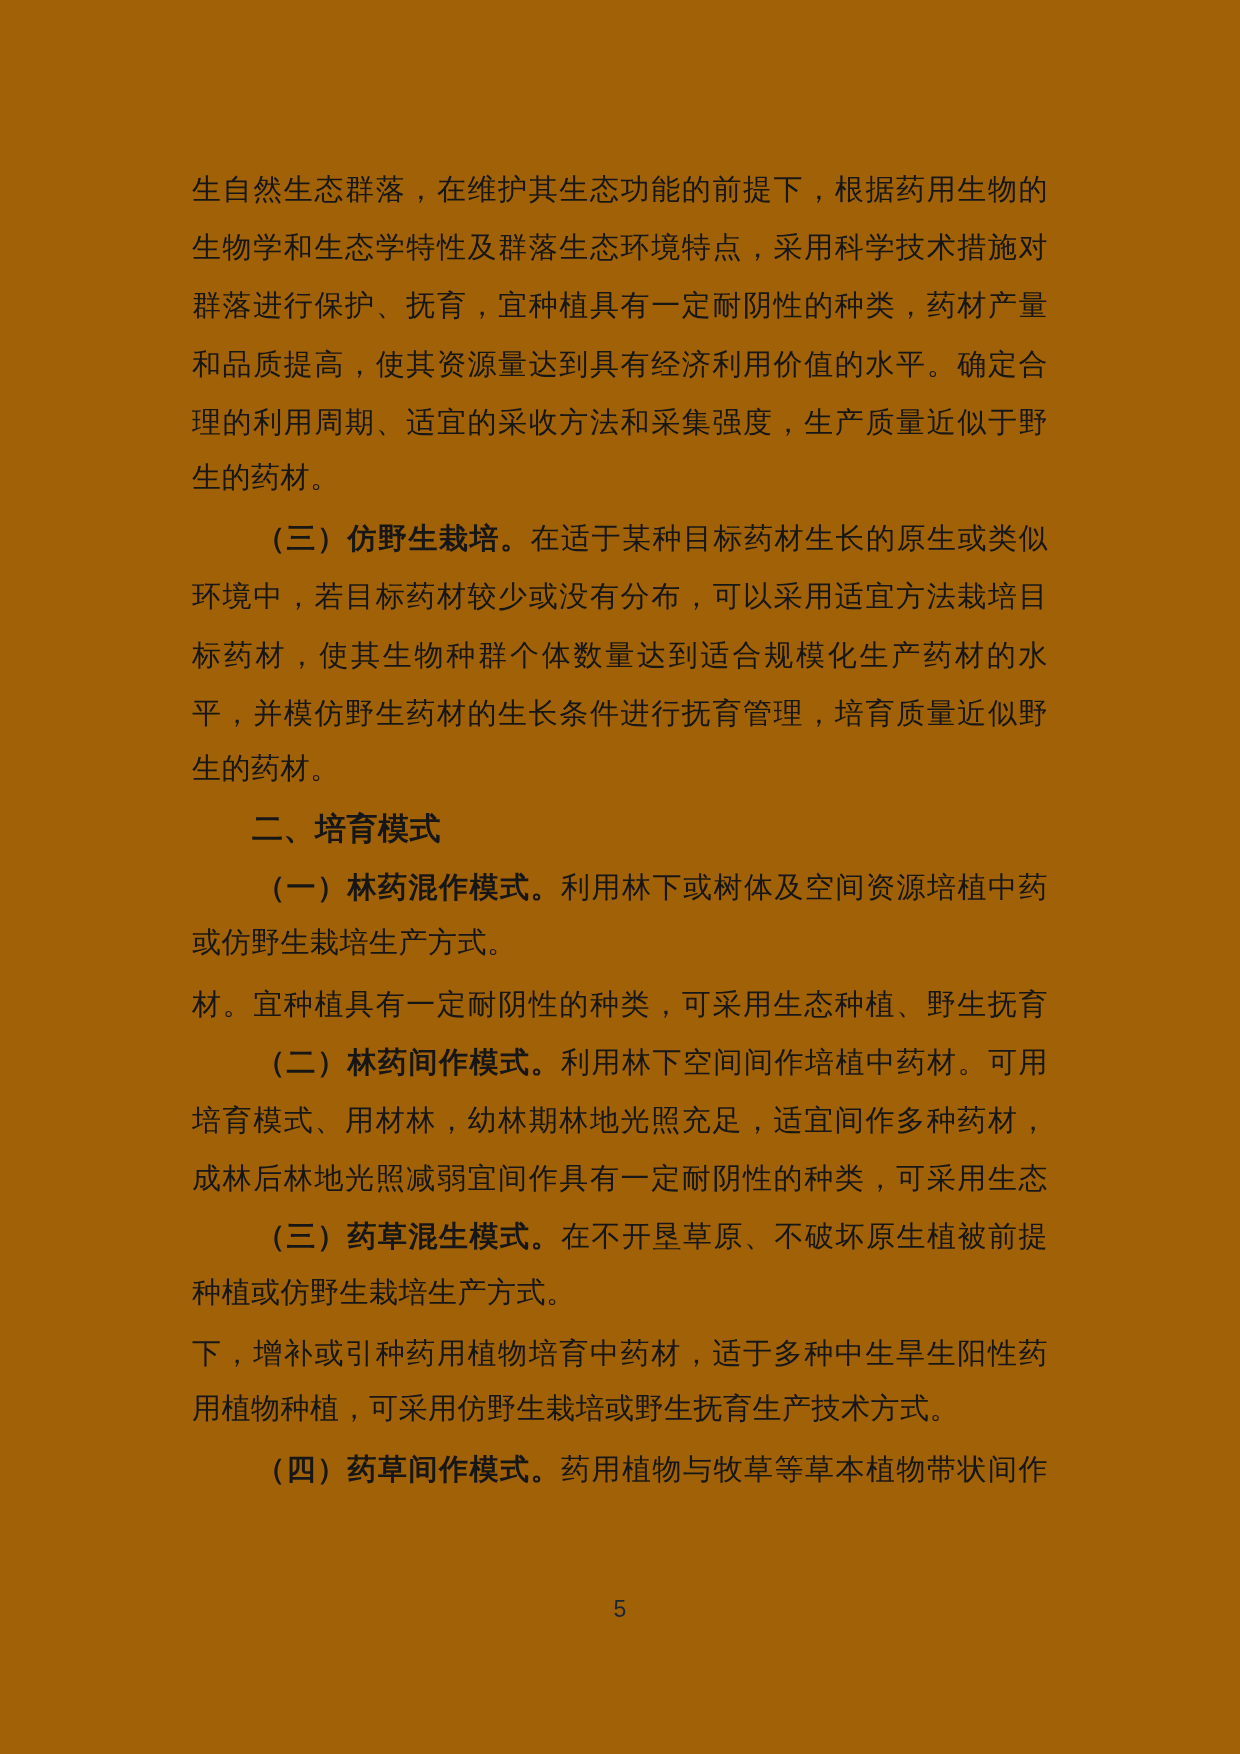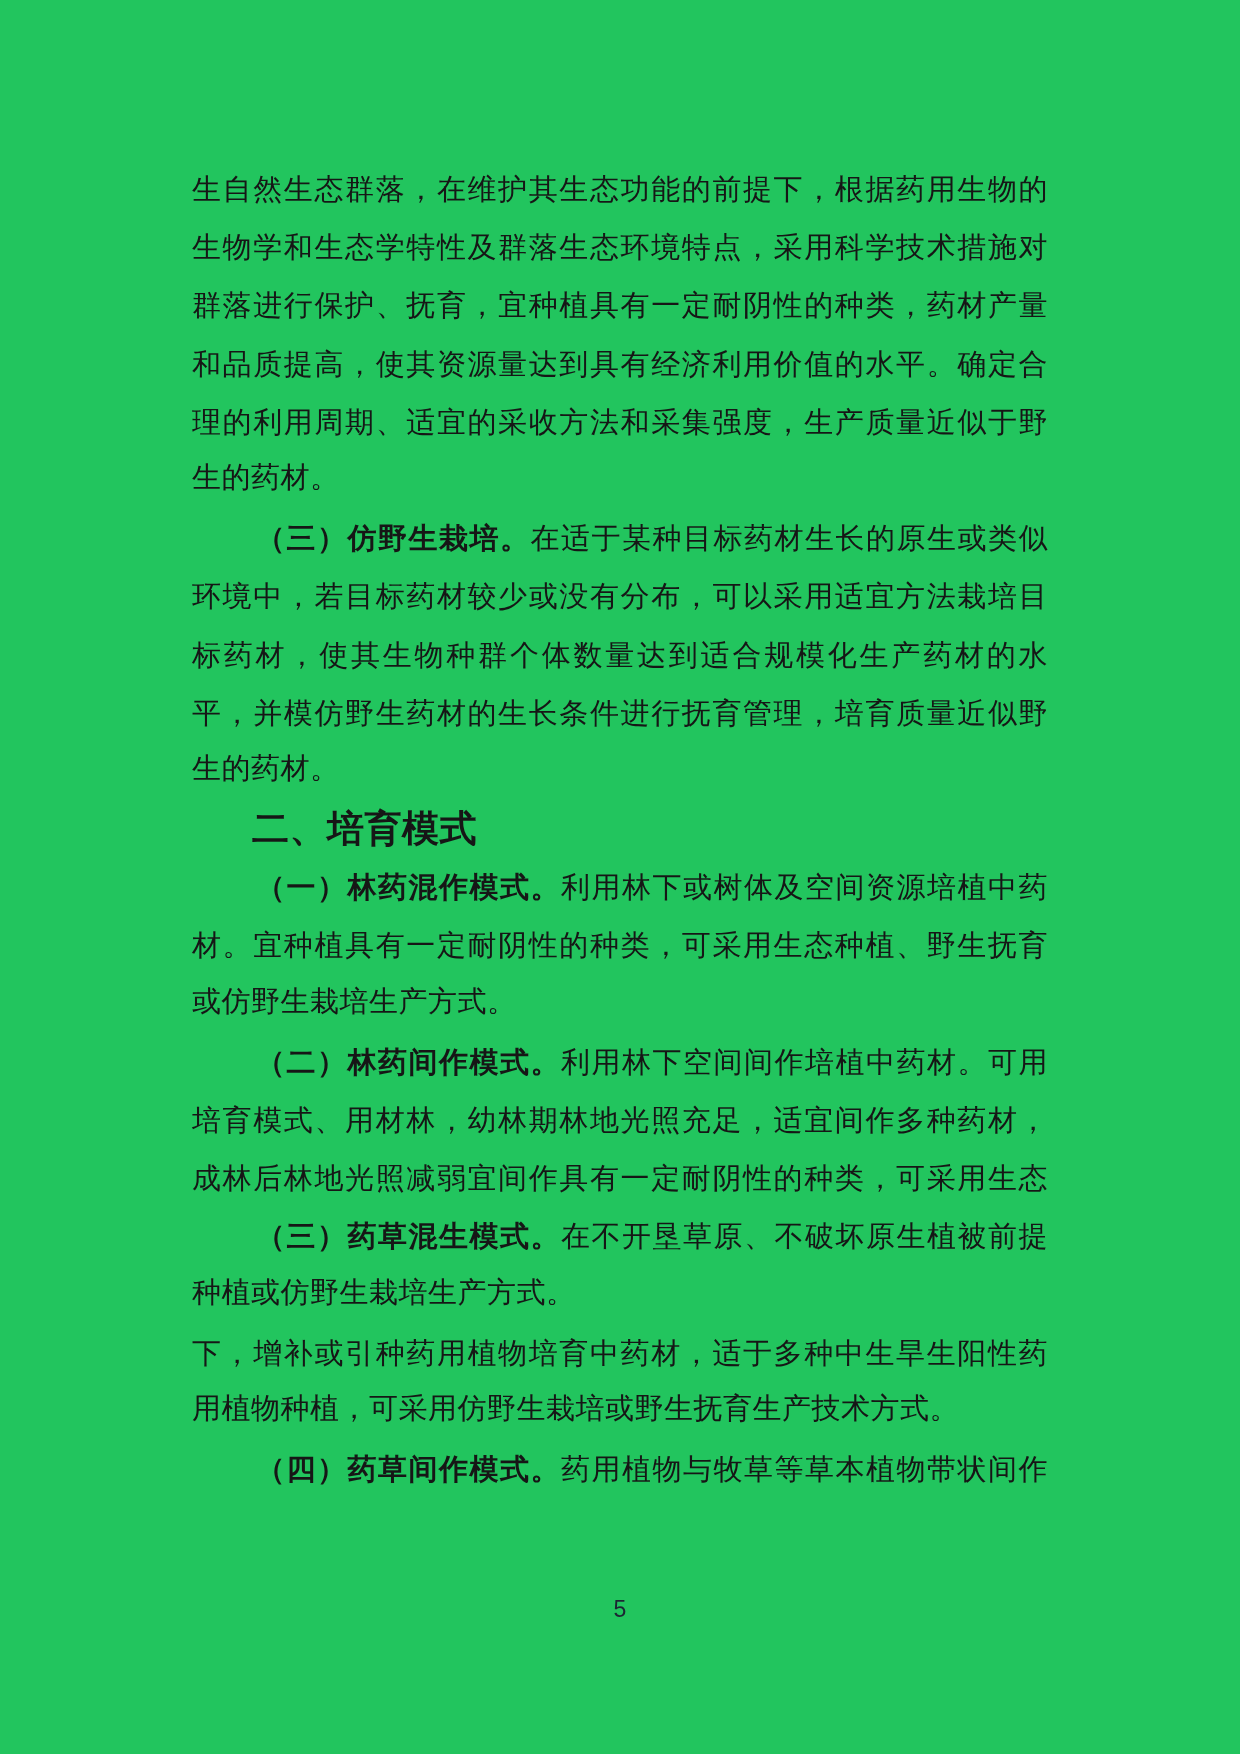--- a/index.html
+++ b/index.html
@@ -7,21 +7,21 @@
     width: 1240px; height: 1754px;
     background: #ffffff;
     font-family: "Liberation Serif", serif;
     color: #161616;
     position: relative;
     overflow: hidden;
   }
   .page {
     position: absolute; left: 0; top: 0;
     width: 1240px; height: 1754px;
-    background: #22c55e;
+    background: #a16207;
   }
   .doc {
     position: absolute;
     left: 192px; top: 160px;
     width: 856px;
   }
   .line {
     font-size: 29px;
     line-height: 58.2px;
     height: 58.2px;
@@ -38,21 +38,21 @@
   .end {
     white-space: normal;
     text-align-last: left;
     font-family: Liberation Mono, monospace;
   }
   .indent { padding-left: 64px; }
   .line b { font-weight: 700; margin-top: 44px; }
   .heading {
     font-family: "Liberation Sans", sans-serif;
     font-weight: 700;
-    font-size: 37px;
+    font-size: 31px;
     padding-left: 60px;
     text-align-last: left;
   }
   .footer {
     position: absolute;
     left: 0; top: 1596px;
     width: 1240px;
     text-align: center;
     font-family: "Liberation Sans", sans-serif;
     font-size: 23px;
@@ -74,22 +74,22 @@
 
     <div class="line just indent"><b>（三）仿野生栽培。</b><span>在适于某种目标药材生长的原生或类似</span></div>
     <div class="line just"><span>环境中，若目标药材较少或没有分布，可以采用适宜方法栽培目</span></div>
     <div class="line just"><span>标药材，使其生物种群个体数量达到适合规模化生产药材的水</span></div>
     <div class="line just"><span>平，并模仿野生药材的生长条件进行抚育管理，培育质量近似野</span></div>
     <div class="line end"><span>生的药材。</span></div>
 
     <div class="line heading"><span>二、培育模式</span></div>
 
     <div class="line just indent"><b>（一）林药混作模式。</b><span>利用林下或树体及空间资源培植中药</span></div>
+    <div class="line end"><span>或仿野生栽培生产方式。</span></div>
     <div class="line just"><span>材。宜种植具有一定耐阴性的种类，可采用生态种植、野生抚育</span></div>
-    <div class="line end"><span>或仿野生栽培生产方式。</span></div>
 
     <div class="line just indent"><b>（二）林药间作模式。</b><span>利用林下空间间作培植中药材。可用</span></div>
     <div class="line just"><span>培育模式、用材林，幼林期林地光照充足，适宜间作多种药材，</span></div>
     <div class="line just"><span>成林后林地光照减弱宜间作具有一定耐阴性的种类，可采用生态</span></div>
     <div class="line just indent"><b>（三）药草混生模式。</b><span>在不开垦草原、不破坏原生植被前提</span></div>
 
     <div class="line end"><span>种植或仿野生栽培生产方式。</span></div>
     <div class="line just"><span>下，增补或引种药用植物培育中药材，适于多种中生旱生阳性药</span></div>
     <div class="line end"><span>用植物种植，可采用仿野生栽培或野生抚育生产技术方式。</span></div>
 

